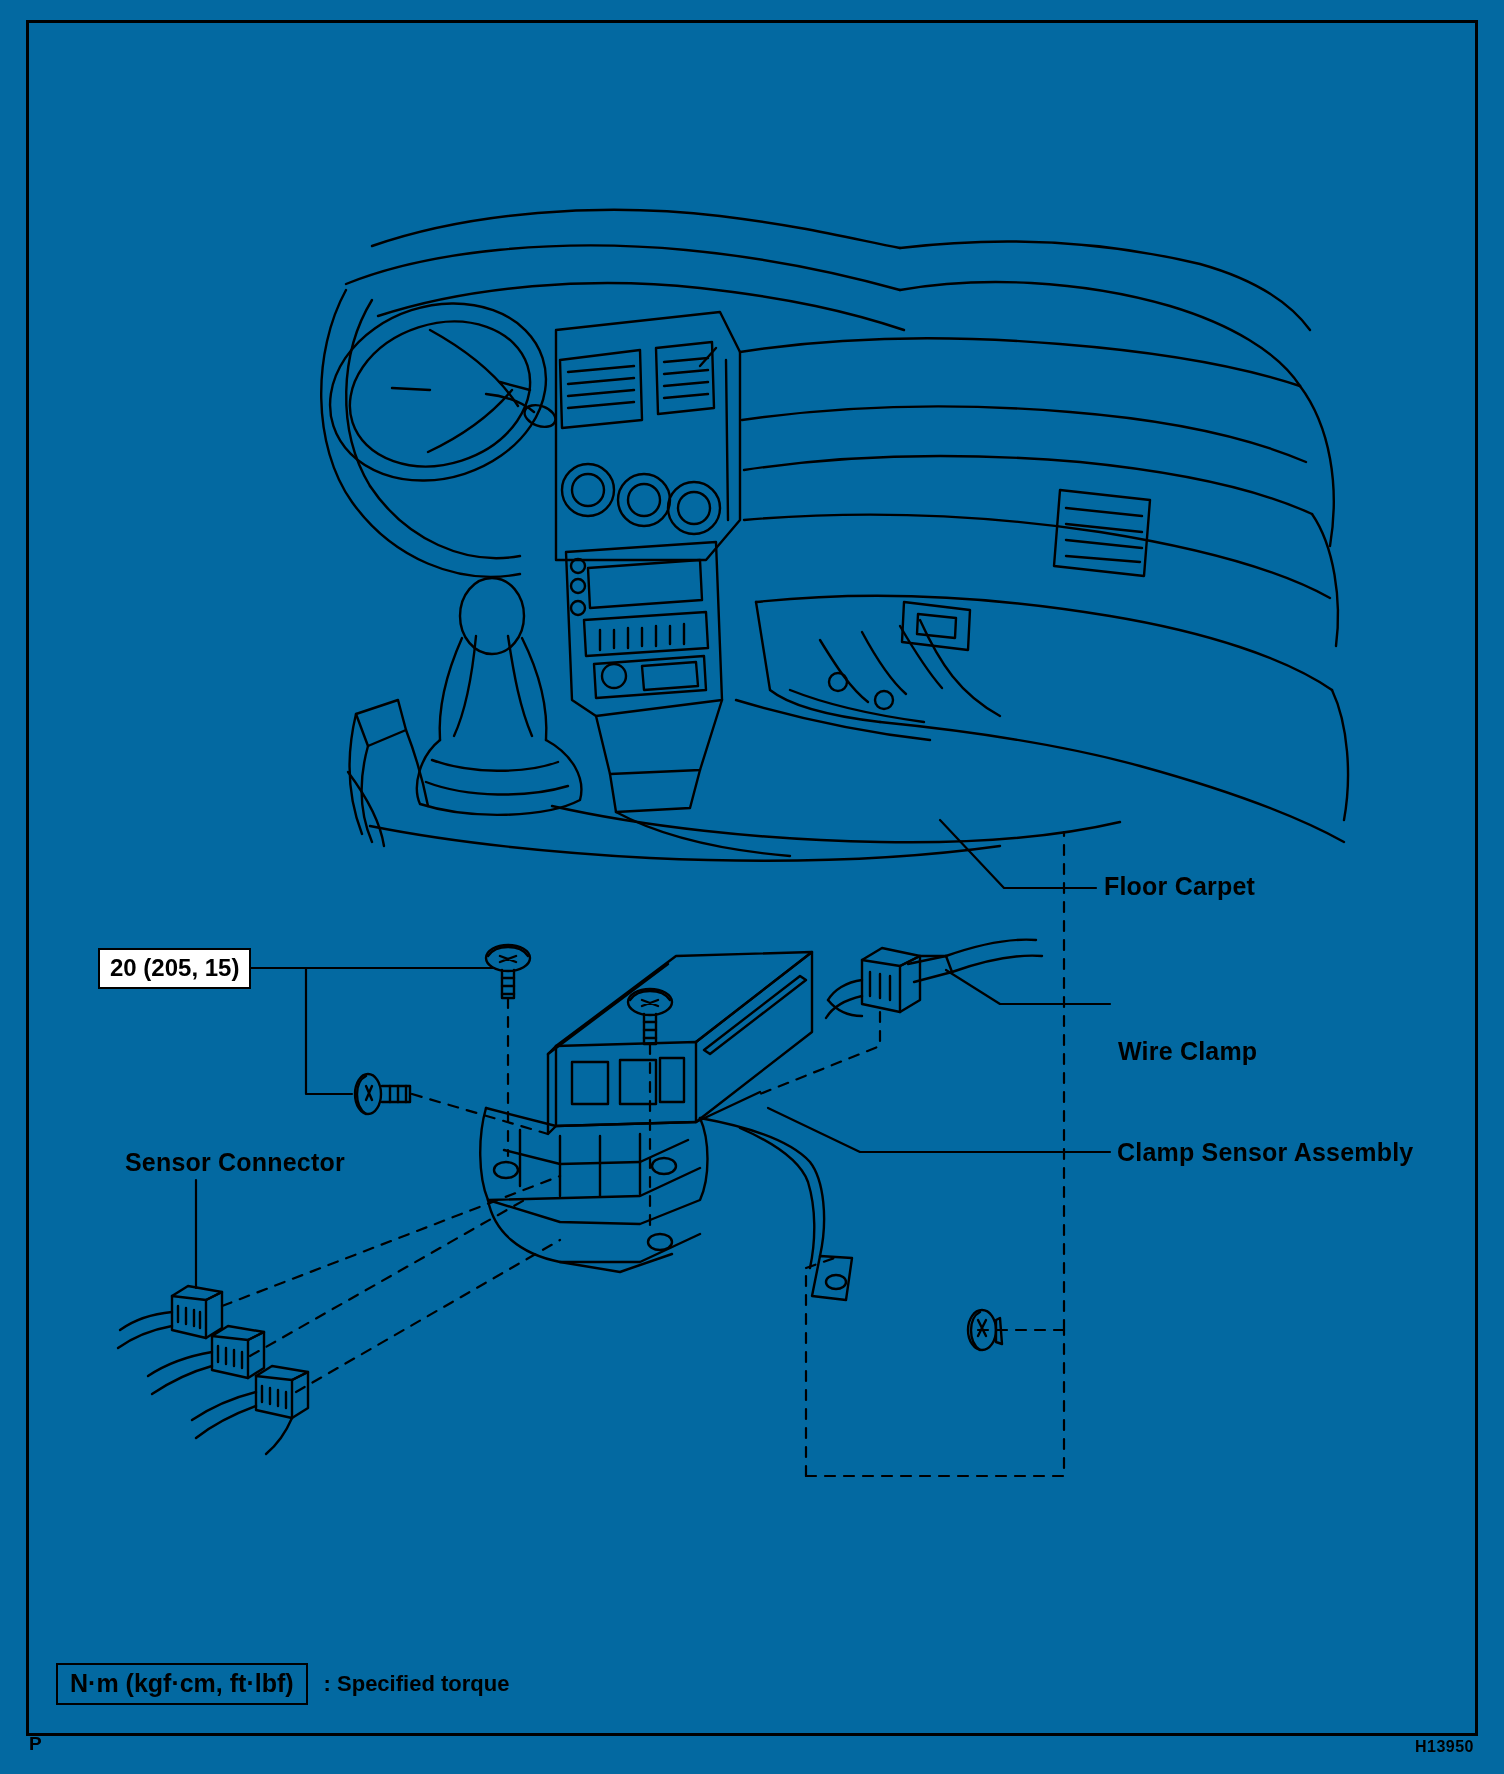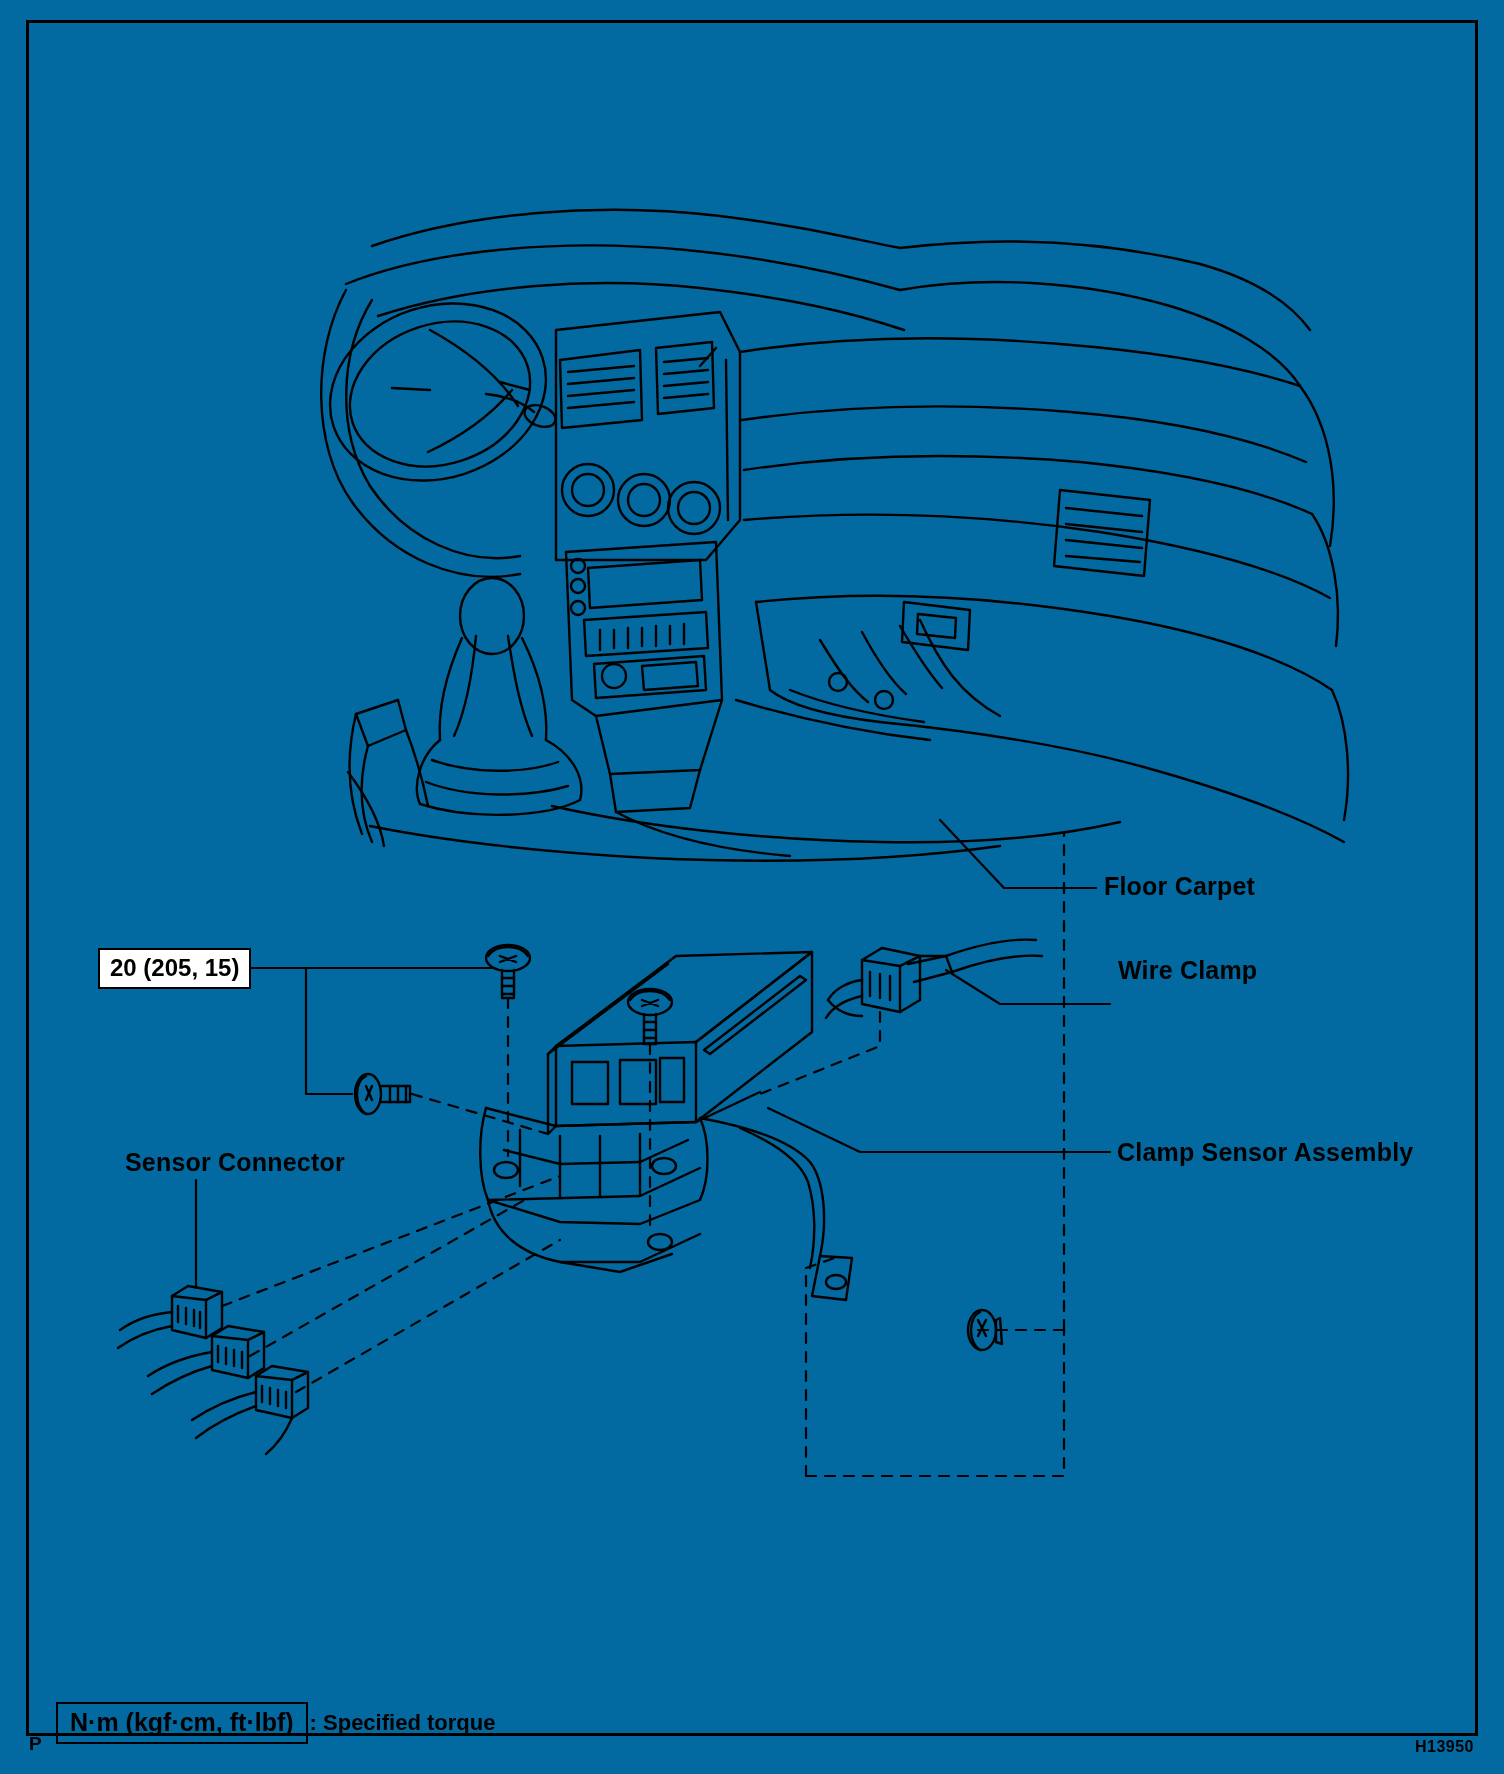--- a/index.html
+++ b/index.html
@@ -36,21 +36,21 @@
   .label {
     position: absolute;
     font-family: "Liberation Sans", sans-serif;
     font-weight: bold;
     font-size: 25px;
     color: #000;
     white-space: nowrap;
     letter-spacing: 0.2px;
   }
   .label-floor-carpet { left: 1104px; top: 872px; }
-  .label-wire-clamp   { left: 1118px; top: 956px; }
+  .label-wire-clamp   { left: 1118px; top: 1037px; }
   .label-airbag       { left: 1117px; top: 1138px; }
   .label-sensor-conn  { left: 101px;  top: 1148px; margin-left: 24px; }
 
   .torque-box {
     position: absolute;
     left: 98px;
     top: 948px;
     padding: 4px 10px 5px 10px;
     border: 2px solid #000;
     background: #fff;
@@ -61,22 +61,21 @@
     white-space: nowrap;
     text-align: center;
   }
 
   .legend {
     position: absolute;
     left: 56px;
     top: 1663px;
     display: flex;
     align-items: center;
-    gap: 2px;
-    margin-top: 39px;
+    gap: 16px;
   }
   .legend-box {
     border: 2px solid #000;
     padding: 4px 12px 5px 12px;
     font-weight: bold;
     font-size: 25px;
     white-space: nowrap;
   }
   .legend-text {
     font-weight: bold;

